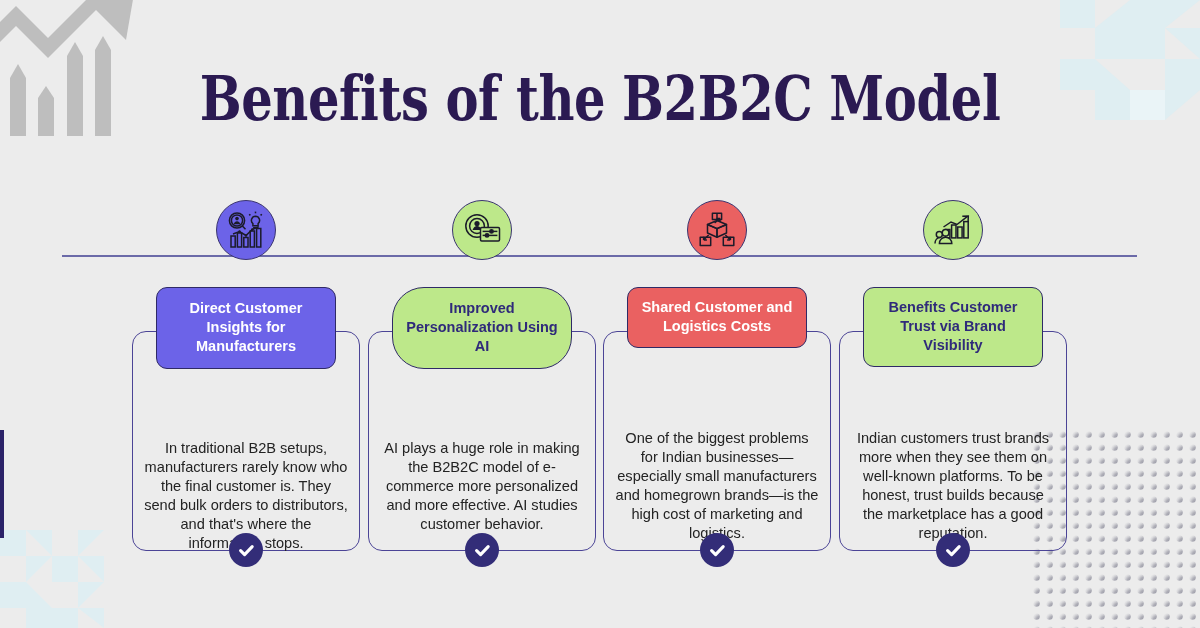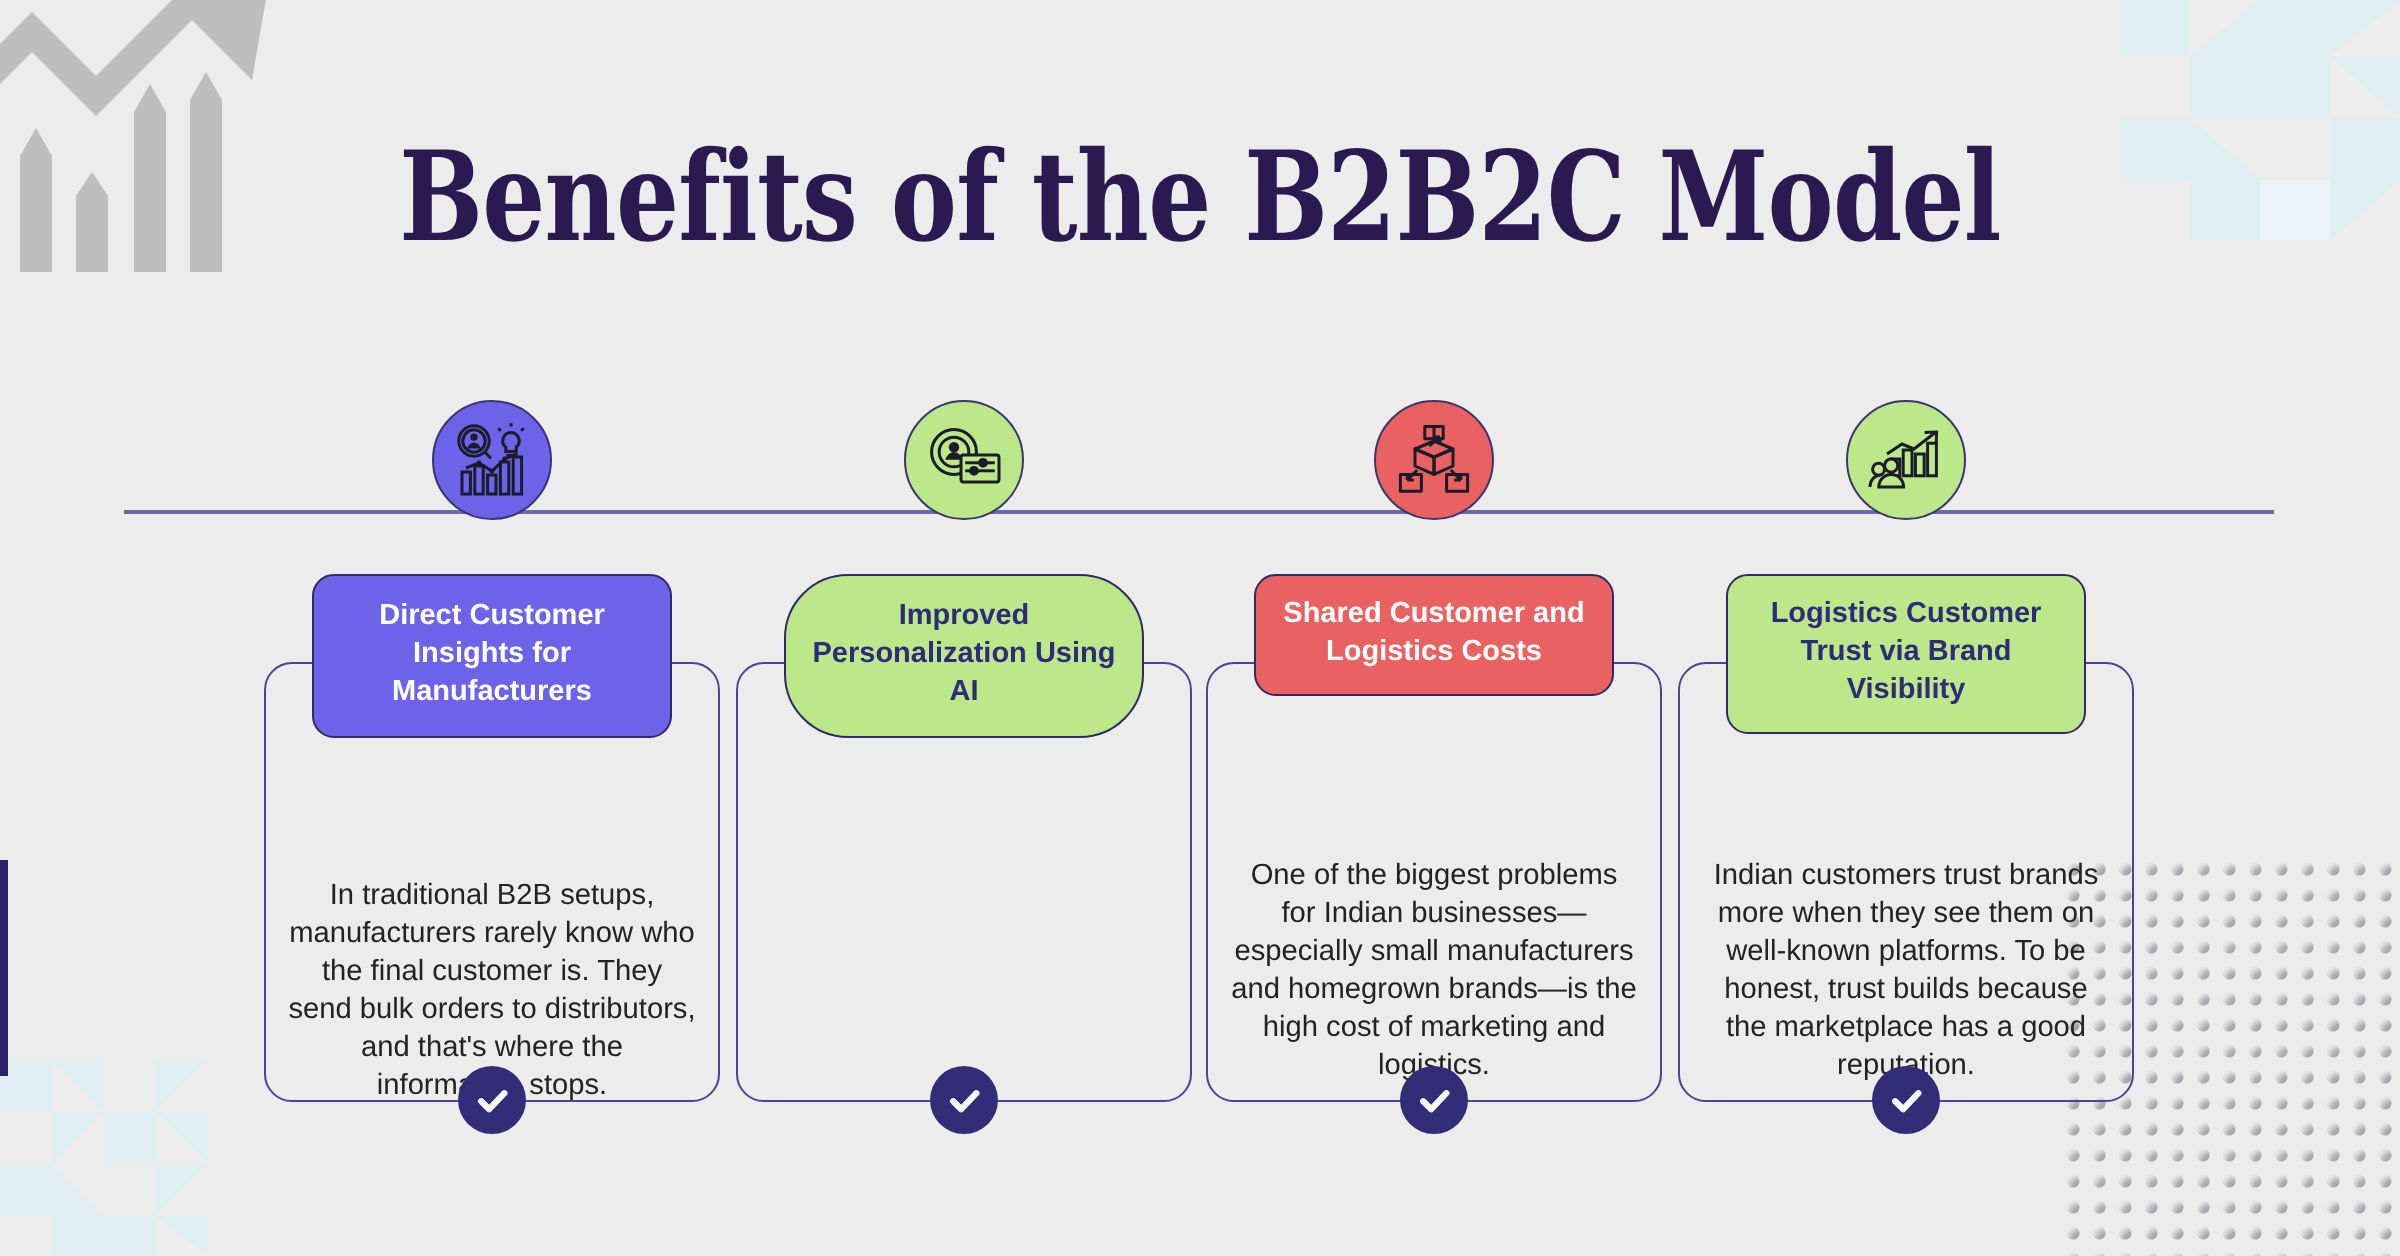--- a/index.html
+++ b/index.html
@@ -239,20 +239,21 @@
         <rect x="17.5" y="14.5" width="19" height="13.5" rx="1.2" fill="#bde88a"></rect>
         <line x1="19.6" y1="18.4" x2="34.4" y2="18.4"></line>
         <line x1="19.6" y1="22.4" x2="34.4" y2="22.4"></line>
         <circle cx="28.5" cy="18.4" r="1.7" fill="#1b1b2a"></circle>
         <circle cx="24" cy="22.4" r="1.7" fill="#1b1b2a"></circle>
       </svg>
     </div>
     <div class="card-wrap">
       <div class="card-body"></div>
       <div class="badge" id="badge1" style="background: rgb(189, 232, 138); color: rgb(47, 42, 122); border-radius: 32px;">Improved Personalization Using AI</div>
+      <div class="desc">AI plays a huge role in making the B2B2C model of e-commerce more personalized and more effective. AI studies customer behavior.</div>
       <div class="check">
         <svg width="19" height="19" viewBox="0 0 19 19">
             <path d="M3.6 9.6 L7.6 13.6 L15.2 5.6" stroke="#fff" stroke-width="3.1" fill="none" stroke-linecap="round" stroke-linejoin="round"></path>
           </svg>
       </div>
     </div>
   </div>
 
   <div class="col c2">
     <div class="circle" id="circ2" style="background: rgb(234, 97, 97);">
@@ -291,21 +292,21 @@
         <path d="M9.5 14 L17 9 L23 11.5 L33.5 3.4"></path>
         <polyline points="28.3,3.2 34.3,3 34.1,9"></polyline>
         <circle cx="11.6" cy="19.8" r="3.3" fill="#bde88a"></circle>
         <path d="M5.4 30.5c0-3.6 2.8-6.2 6.2-6.2s6.2 2.6 6.2 6.2z" fill="#bde88a"></path>
         <circle cx="5.3" cy="21.6" r="3" fill="#bde88a"></circle>
         <path d="M1 30.5c0-3.2 2-5.7 4.8-5.9" fill="#bde88a"></path>
       </svg>
     </div>
     <div class="card-wrap">
       <div class="card-body"></div>
-      <div class="badge tall" id="badge3" style="background: rgb(189, 232, 138); color: rgb(47, 42, 122);">Logistics Customer Trust via Brand Visibility</div>
+      <div class="badge tall" id="badge3" style="background: rgb(189, 232, 138); color: rgb(47, 42, 122);">Benefits Customer Trust via Brand Visibility</div>
       <div class="desc up">Indian customers trust brands more when they see them on well-known platforms. To be honest, trust builds because the marketplace has a good reputation.</div>
       <div class="check">
         <svg width="19" height="19" viewBox="0 0 19 19">
             <path d="M3.6 9.6 L7.6 13.6 L15.2 5.6" stroke="#fff" stroke-width="3.1" fill="none" stroke-linecap="round" stroke-linejoin="round"></path>
           </svg>
       </div>
     </div>
   </div>
 
 </div>

